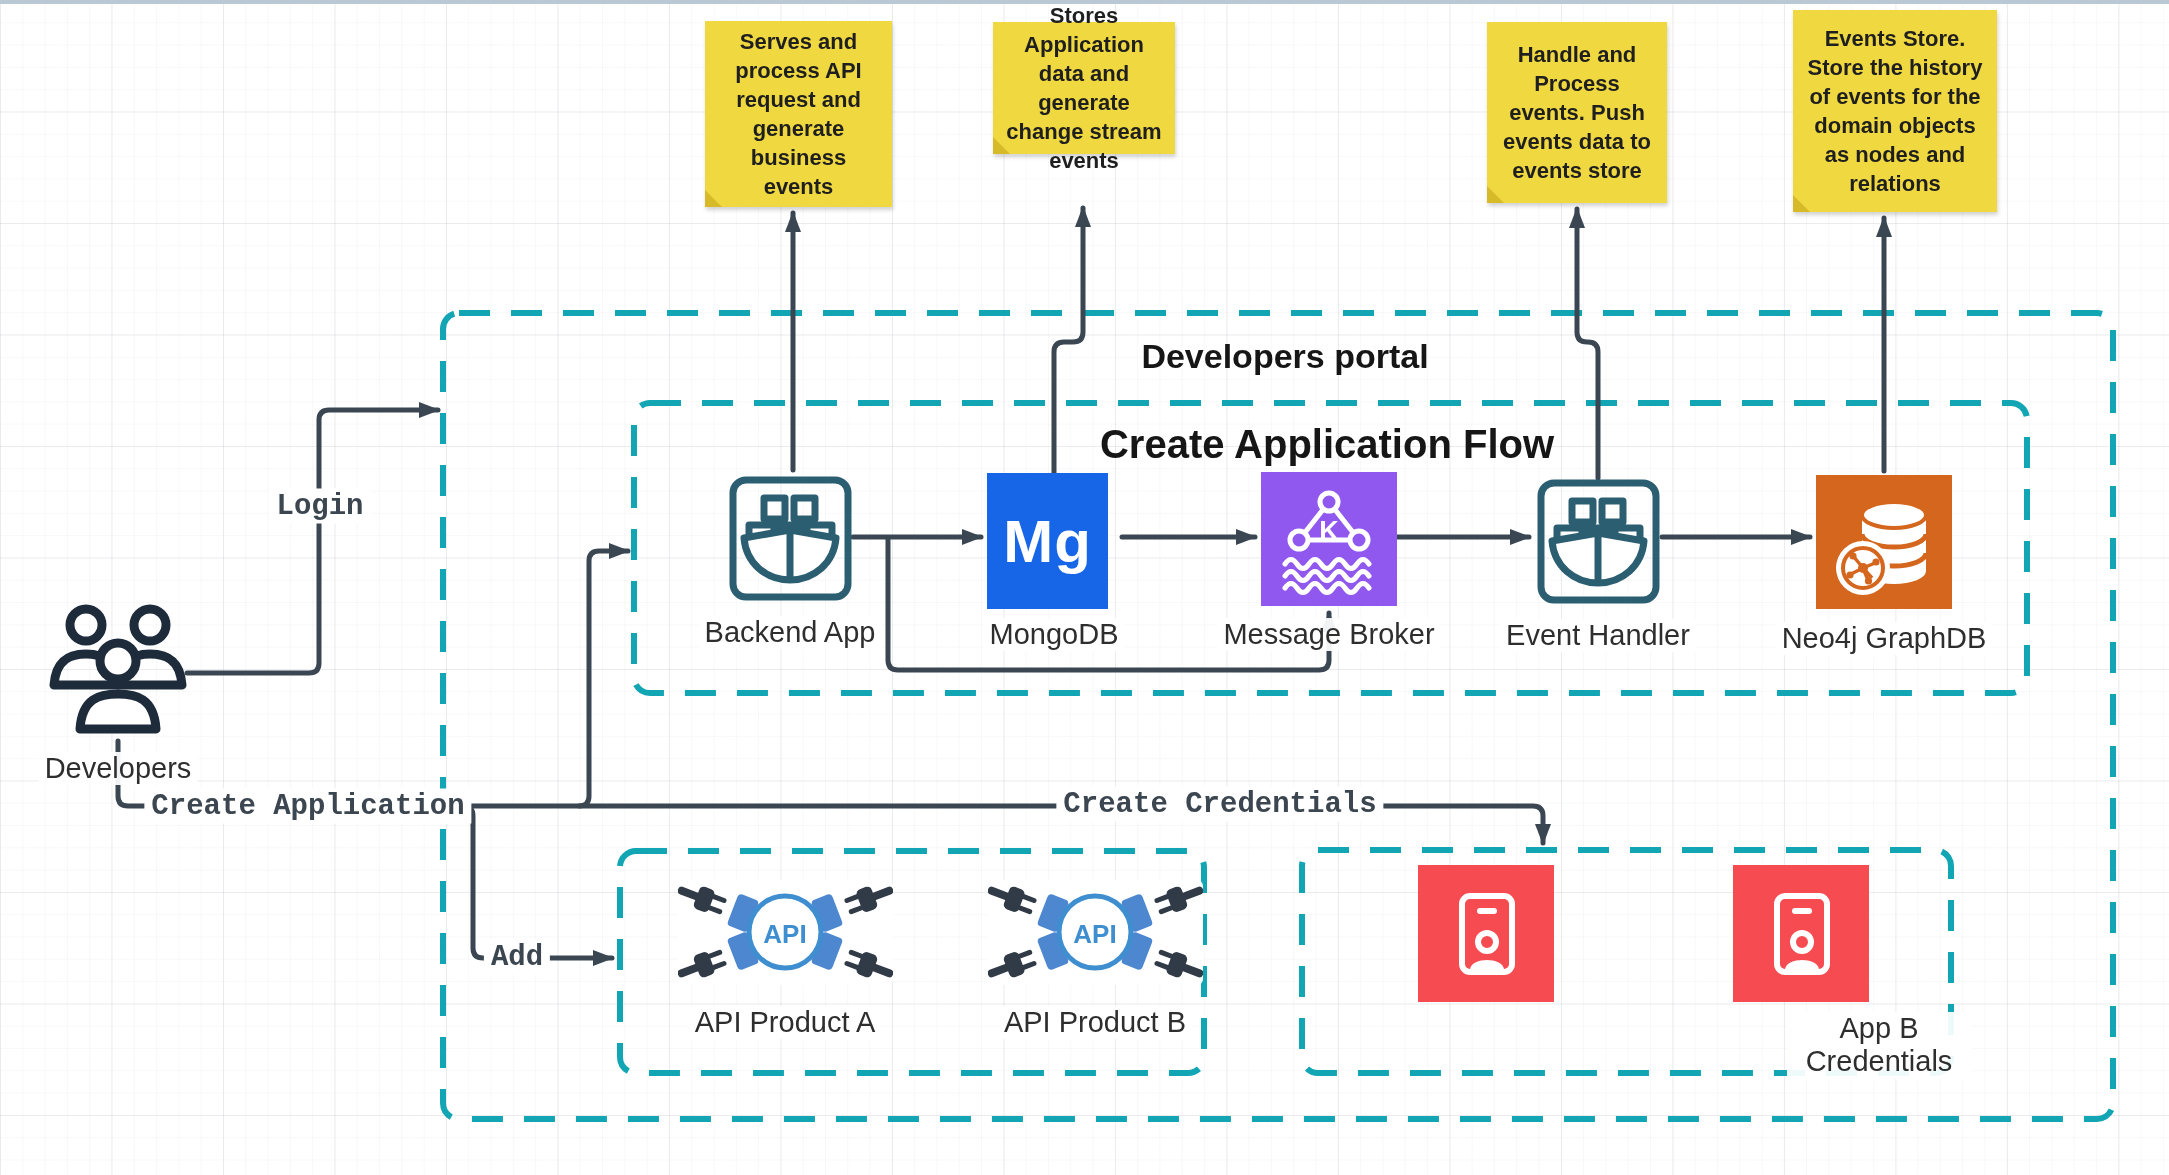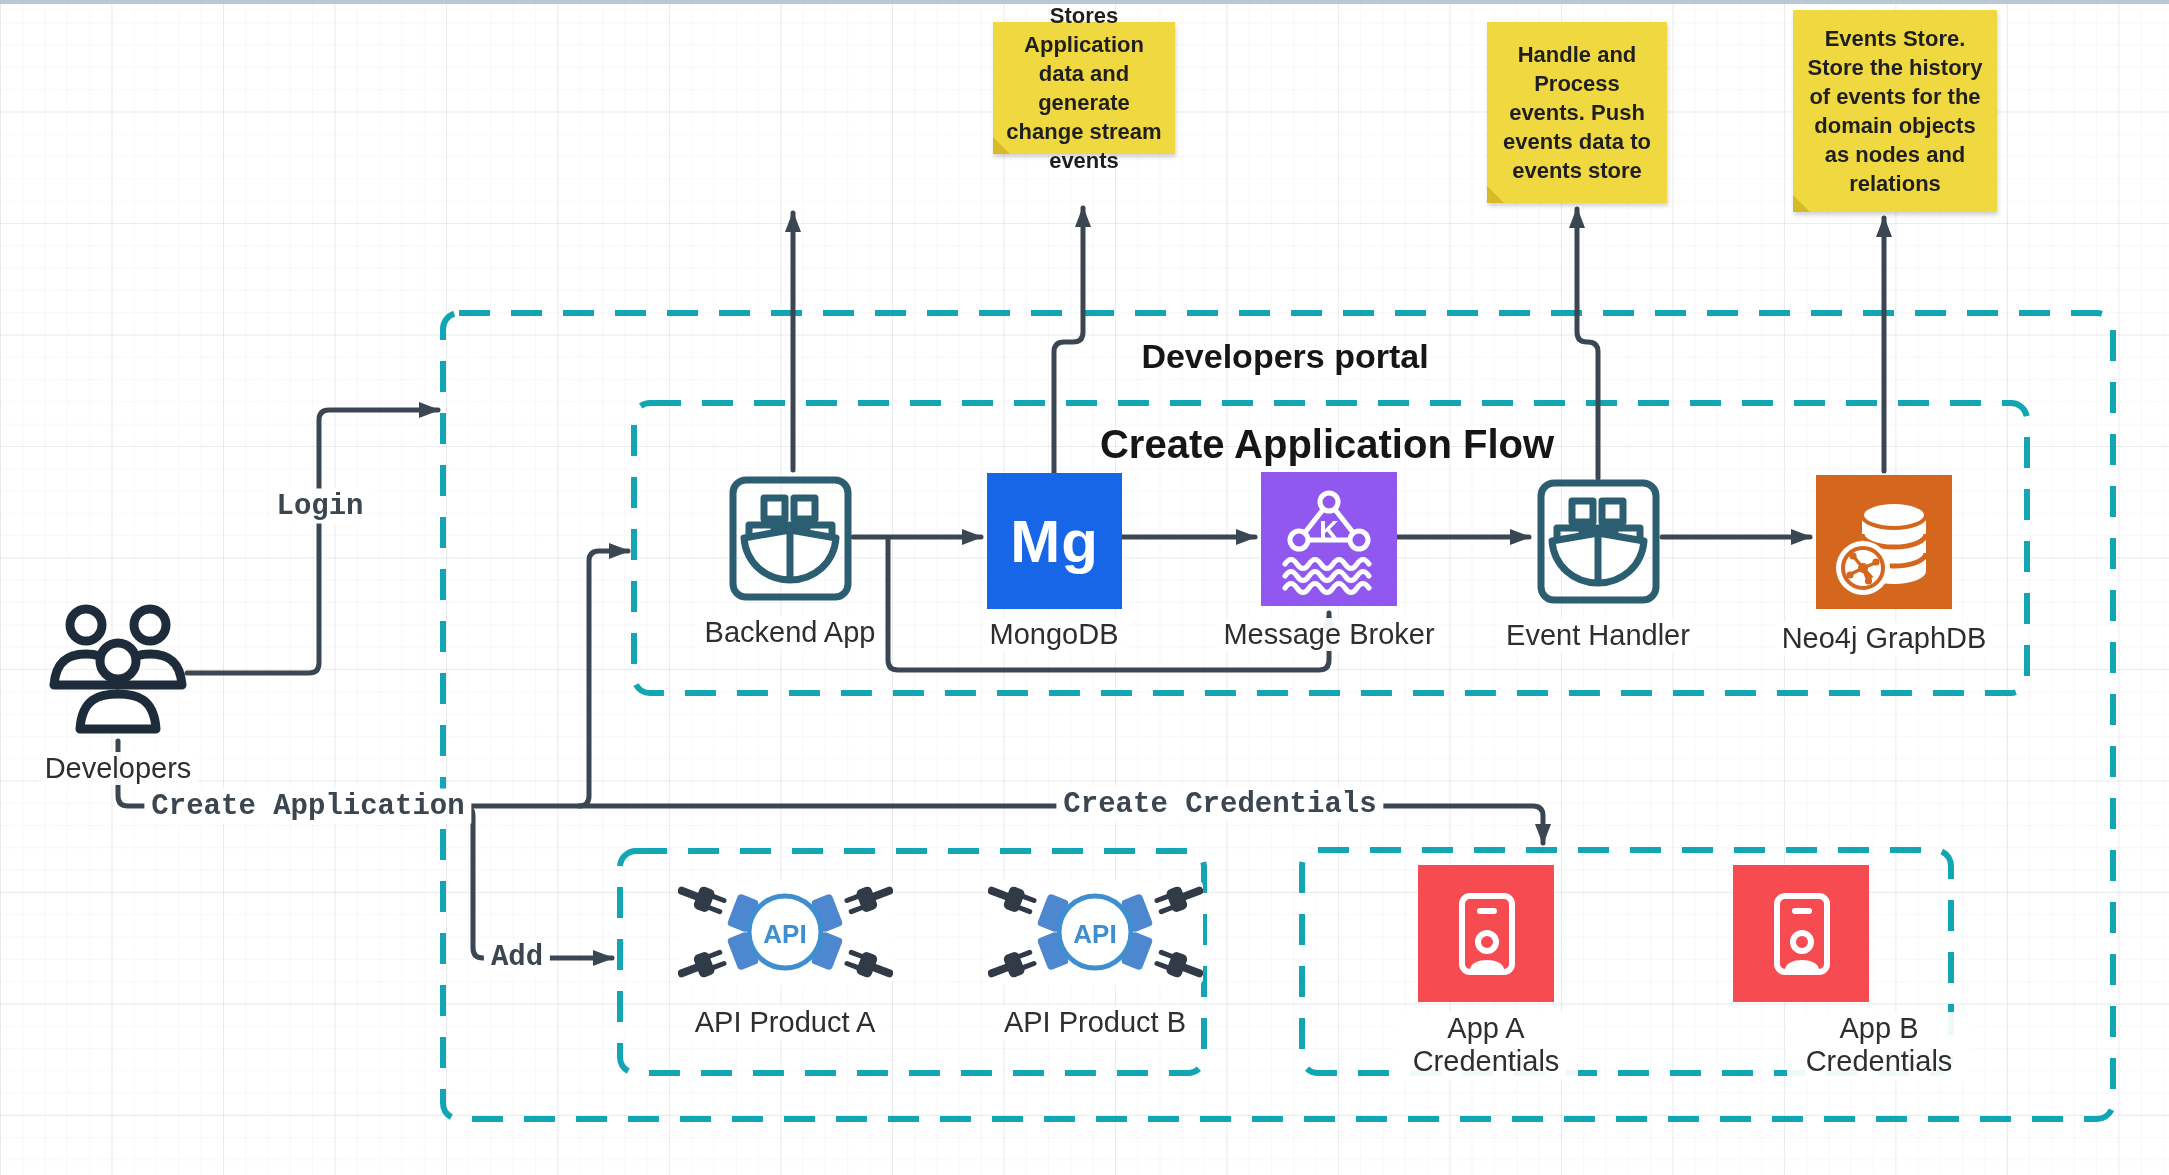--- a/index.html
+++ b/index.html
@@ -76,20 +76,24 @@
     <path class="c-line" d="M1122 537 H1255" marker-end="url(#arrow)"></path>
     <path class="c-line" d="M1397 537 H1529" marker-end="url(#arrow)"></path>
     <path class="c-line" d="M1662 537 H1810" marker-end="url(#arrow)"></path>
     <path class="c-line" d="M888 539 V660 Q888 670 898 670 H1319 Q1329 670 1329 660 V613" marker-end="url(#arrow)"></path>
     <path class="c-line" d="M793 470 V213" marker-end="url(#arrow)"></path>
     <path class="c-line" d="M1054 473 V352 Q1054 342 1064 342 H1073 Q1083 342 1083 332 V208" marker-end="url(#arrow)"></path>
     <path class="c-line" d="M1598 478 V352 Q1598 342 1588 342 H1587 Q1577 342 1577 332 V209" marker-end="url(#arrow)"></path>
     <path class="c-line" d="M1884 471 V218" marker-end="url(#arrow)"></path>
   </svg>
 
+  <div class="note" style="left:705px;top:21px;width:187px;height:186px;">
+    <span>Serves and process API request and generate business events</span>
+    <i class="fold"></i>
+  </div>
   <div class="note" style="left:993px;top:22px;width:182px;height:132px;">
     <span>Stores Application data and generate change stream events</span>
     <i class="fold"></i>
   </div>
   <div class="note" style="left:1487px;top:22px;width:180px;height:181px;">
     <span>Handle and Process events. Push events data to events store</span>
     <i class="fold"></i>
   </div>
   <div class="note" style="left:1793px;top:10px;width:204px;height:202px;">
     <span>Events Store. Store the history of events for the domain objects as nodes and relations</span>
@@ -127,21 +131,21 @@
         <rect x="21" y="50" width="25" height="20"></rect>
         <rect x="50" y="50" width="25" height="20"></rect>
         <rect x="79" y="50" width="25" height="20"></rect>
         <path d="M16 63 L62 55 L108 63 C106 88 86 105 62 105 C38 105 18 88 16 63 Z" fill="#ffffff"></path>
         <path d="M62 55 L62 105"></path>
       </g>
     </svg>
   </div>
   <div class="cap" style="left:790px;top:616px;">Backend App</div>
 
-  <div class="tile tile--fill" style="left:987px;top:473px;width:135px;height:136px;background:var(--mongo-blue);">
+  <div class="tile tile--fill" style="left:987px;top:473px;width:121px;height:136px;background:var(--mongo-blue);">
     <div class="logo-text">Mg</div>
   </div>
   <div class="cap" style="left:1054px;top:618px;">MongoDB</div>
 
   <div class="tile" style="left:1261px;top:472px;width:136px;height:134px;background:var(--broker-purple);">
     <svg width="136" height="134" viewBox="0 0 136 134">
       <g stroke="#ffffff" stroke-width="5" fill="none" stroke-linecap="round">
         <line x1="68" y1="30" x2="38" y2="68"></line>
         <line x1="68" y1="30" x2="98" y2="68"></line>
         <line x1="38" y1="68" x2="98" y2="68"></line>
@@ -292,21 +296,20 @@
   <div class="tile" style="left:1418px;top:865px;width:136px;height:137px;background:var(--credential-red);">
     <svg width="136" height="137" viewBox="0 0 136 137">
       <g stroke="#ffffff" stroke-width="6" fill="none" stroke-linecap="round">
         <rect x="44" y="31" width="50" height="76" rx="8"></rect>
         <line x1="62" y1="46" x2="76" y2="46"></line>
         <circle cx="69" cy="77" r="9"></circle>
       </g>
       <path d="M52 104 C54 92 84 92 86 104 Z" fill="#ffffff"></path>
     </svg>
   </div>
-  <div class="cap cap--wrap" style="left:1486px;top:1012px;">App A Credentials</div>
 
   <div class="tile" style="left:1733px;top:865px;width:136px;height:137px;background:var(--credential-red);">
     <svg width="136" height="137" viewBox="0 0 136 137">
       <g stroke="#ffffff" stroke-width="6" fill="none" stroke-linecap="round">
         <rect x="44" y="31" width="50" height="76" rx="8"></rect>
         <line x1="62" y1="46" x2="76" y2="46"></line>
         <circle cx="69" cy="77" r="9"></circle>
       </g>
       <path d="M52 104 C54 92 84 92 86 104 Z" fill="#ffffff"></path>
     </svg>

